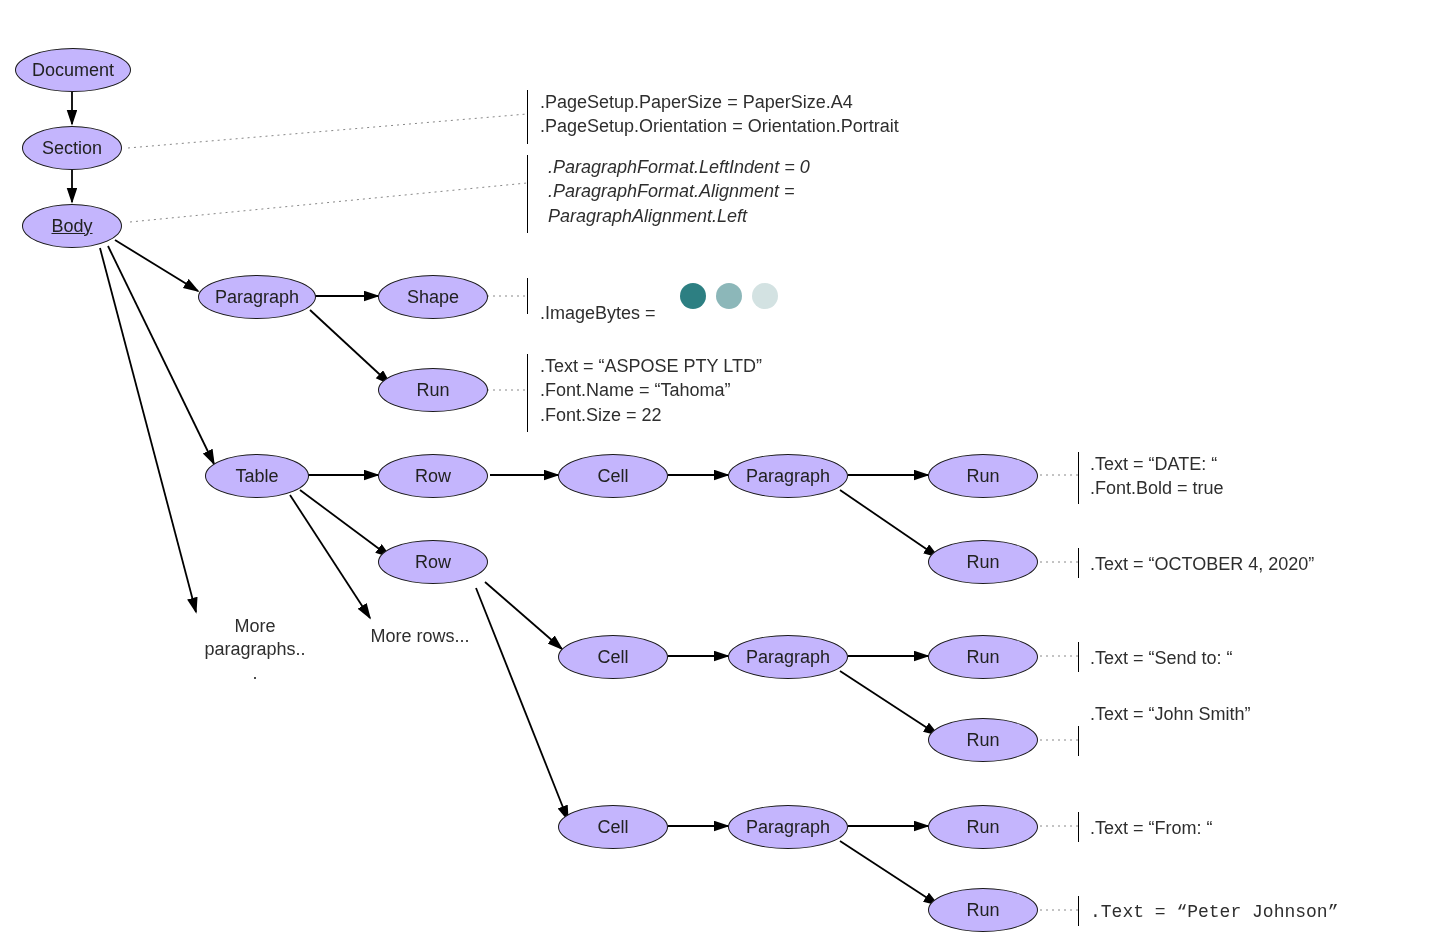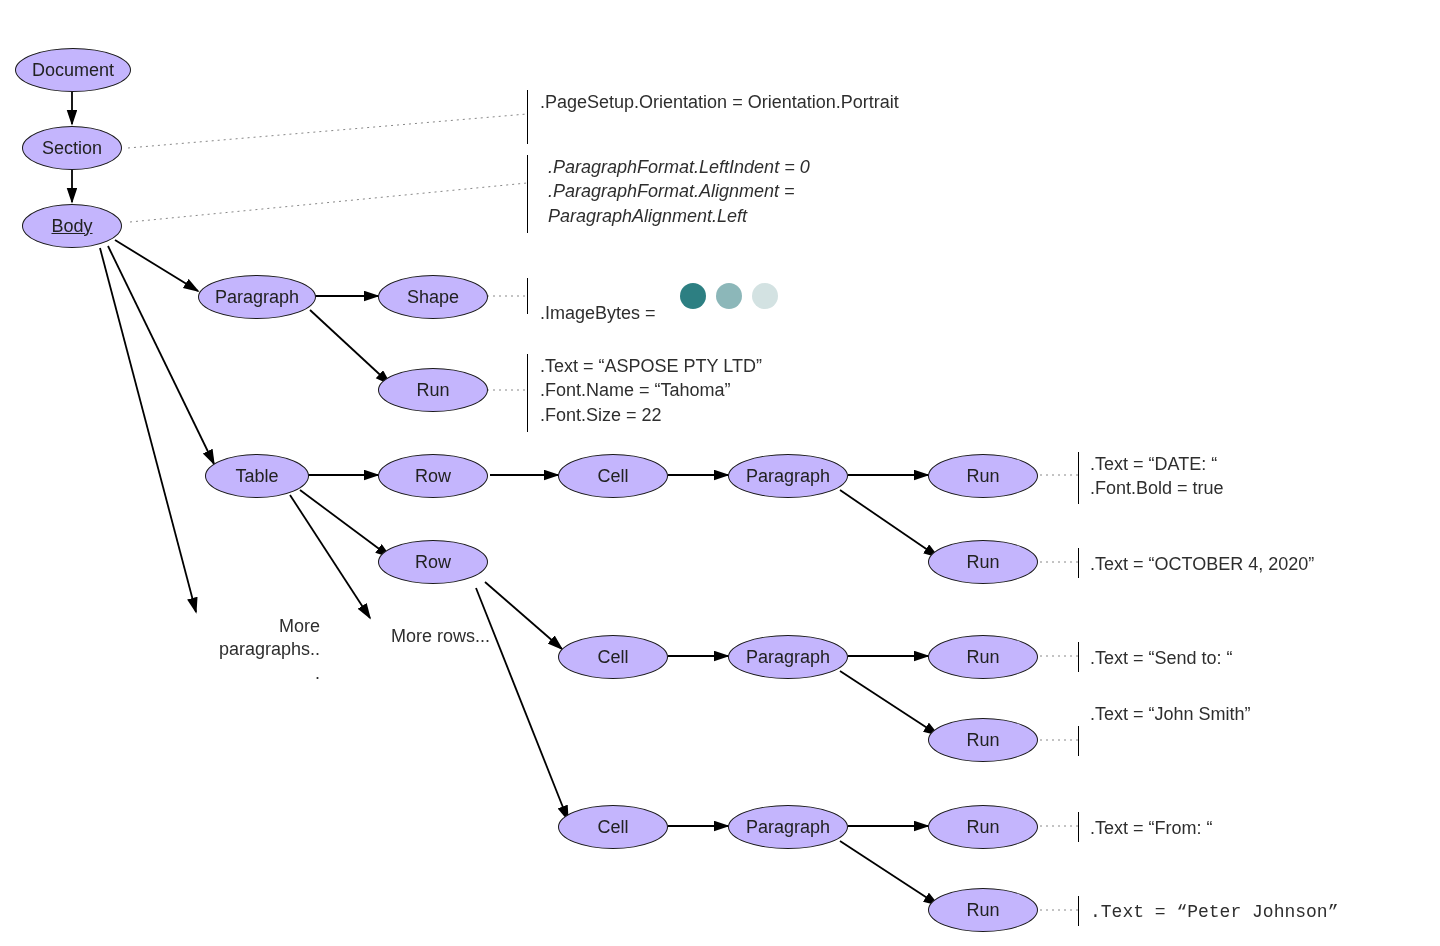--- a/index.html
+++ b/index.html
@@ -43,21 +43,21 @@
     align-items: center;
   }
   .dot {
     width: 26px; height: 26px;
     border-radius: 50%;
   }
   .note {
     position: absolute;
     font-size: 18px;
     color: #2e2e2e;
-    text-align: right;
+    text-align: center;
     line-height: 1.3;
   }
   svg.edges {
     position: absolute;
     left: 0; top: 0;
     width: 1440px; height: 946px;
     pointer-events: none;
   }
 </style>
 </head>
@@ -192,20 +192,21 @@
     </div>
   <div class="node" style="left:928px; top:805px; width:110px; height:44px;">
       <span>Run</span>
     </div>
   <div class="node" style="left:928px; top:888px; width:110px; height:44px;">
       <span>Run</span>
     </div>
 
   <div class="annot-bar" style="left:527px; top:90px; height:54px;"></div>
   <div class="annot" style="left:540px; top:90px;">
+    <div>.PageSetup.PaperSize = PaperSize.A4</div>
     <div>.PageSetup.Orientation = Orientation.Portrait</div>
   </div>
 
   <div class="annot-bar" style="left:527px; top:155px; height:78px;"></div>
   <div class="annot" style="left:548px; top:155px;font-style:italic;">
     <div>.ParagraphFormat.LeftIndent = 0</div>
     <div>.ParagraphFormat.Alignment =</div>
     <div>ParagraphAlignment.Left</div>
   </div>
 

